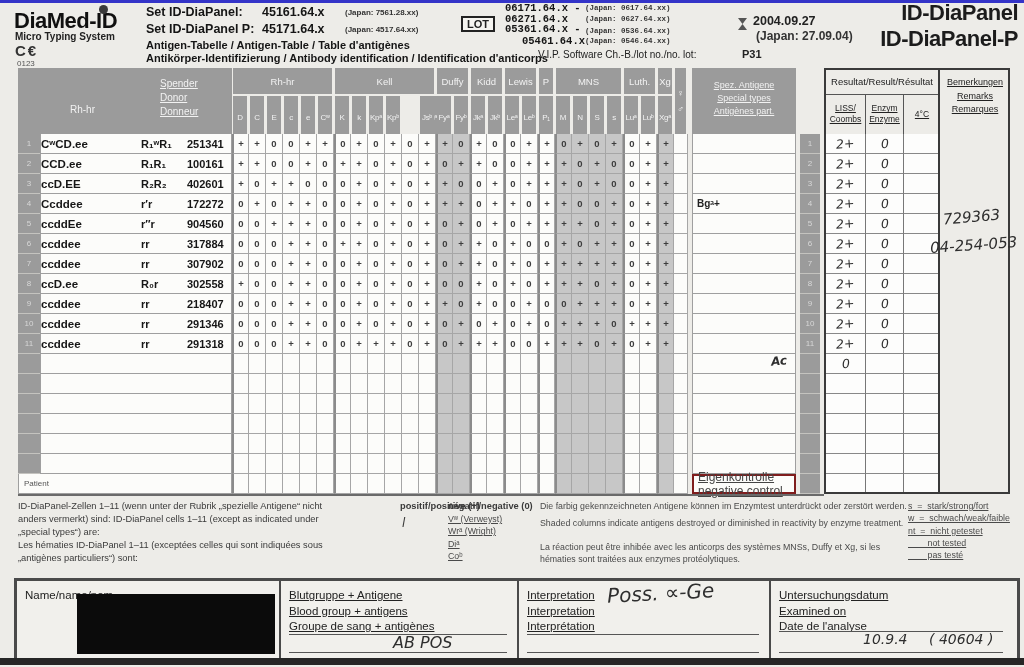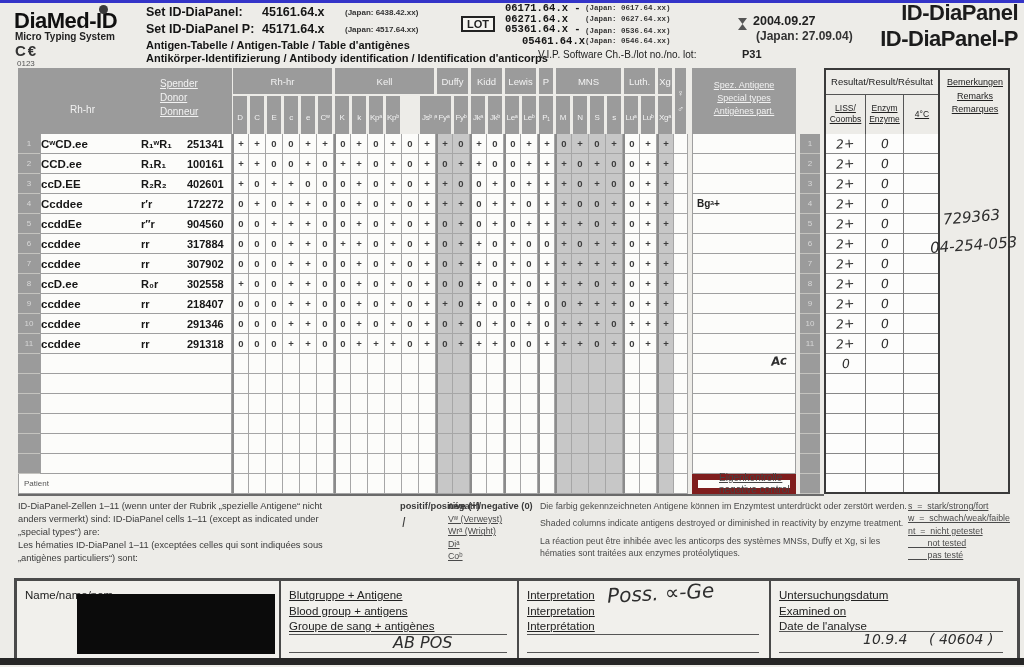--- a/index.html
+++ b/index.html
@@ -66,21 +66,21 @@
   .patc{width:214px;background:#fcfcfa;border:1px solid #9f9f9f;border-top:none;font-size:8px;color:#555;
         display:flex;align-items:center;padding-left:5px;}
   .agc{width:17px;background:#fcfcfa;border-right:1px solid #a6a6a6;border-bottom:1px solid #a6a6a6;
        font-size:9.5px;font-weight:bold;color:#3c3c3c;text-align:center;line-height:19px;}
   .agc.sh{background:#c7c7c7;}
   .agc.gs{border-left:2px solid #8b8b8b;}
   .genc{width:14px;background:#fcfcfa;border-right:1px solid #a6a6a6;border-bottom:1px solid #a6a6a6;}
   .gapA{width:4px;} .gapB{width:4px;} .gapC{width:6px;}
   .spezc{width:104px;background:#fcfcfa;border:1px solid #9f9f9f;border-top:none;font-size:10px;font-weight:bold;color:#222;
          display:flex;align-items:center;padding-left:4px;position:relative;}
-  .spezc.eig{border:6px solid #7f1d1d;font-weight:normal;font-size:10px;color:#444;line-height:1.2;padding-left:21px;}
+  .spezc.eig{border:2px solid #7f1d1d;font-weight:normal;font-size:12px;color:#444;line-height:1.2;padding-left:4px;}
   .rnumc{width:20px;background:#9b9b9b;color:#d8d8d8;font-size:8px;text-align:center;line-height:19px;border-bottom:1px solid #c4c3bf;}
   .lissc{width:40px;} .enzc{width:38px;} .tempc{width:36px;}
   .lissc,.enzc,.tempc{background:#fdfdfc;border-right:1px solid #777;border-bottom:1px solid #888;
         text-align:center;}
   .hand{font-family:"DejaVu Sans",sans-serif;font-style:italic;color:#2e2e2e;}
   .resval{font-size:12.5px;line-height:18px;display:inline-block;transform:rotate(-4deg);}
   .acval{position:absolute;right:8px;top:0px;font-size:12px;transform:rotate(-6deg);}
   .remhand1{left:925px;top:140px;font-size:15px;transform:rotate(-5deg);}
   .remhand2{left:912px;top:168px;font-size:15px;transform:rotate(-4deg);white-space:nowrap;}
 
@@ -106,21 +106,21 @@
   <div class="topline"></div>
 
   <div class="abs brand">DiaMed-ID</div>
   <div class="abs branddot"></div>
   <div class="abs brandsub">Micro Typing System</div>
   <div class="abs ce">C€</div>
   <div class="abs cenum">0123</div>
 
   <div class="abs setlbl" style="left:146px;top:5px;">Set ID-DiaPanel:</div>
   <div class="abs setlbl" style="left:262px;top:5px;">45161.64.x</div>
-  <div class="abs setjp" style="left:345px;top:8px;">(Japan: 6438.42.xx)</div>
+  <div class="abs setjp" style="left:345px;top:8px;">(Japan: 7561.28.xx)</div>
   <div class="abs setlbl" style="left:146px;top:22px;">Set ID-DiaPanel P:</div>
   <div class="abs setlbl" style="left:262px;top:22px;">45171.64.x</div>
   <div class="abs setjp" style="left:345px;top:25px;">(Japan: 4517.64.xx)</div>
   <div class="abs subln" style="left:146px;top:39px;">Antigen-Tabelle / Antigen-Table / Table d'antigènes</div>
   <div class="abs subln" style="left:146px;top:52px;">Antikörper-Identifizierung / Antibody identification / Identification d'anticorps</div>
 
   <div class="abs lotbox">LOT</div>
   <div class="abs" style="left:505px;top:2px;font-family:Liberation Mono, monospace;" id="lots">
       <div style="display: flex; height: 11px; align-items: center;">
         <div class="lotcode" style="width: 80px;">06171.64.x -</div>
@@ -1003,21 +1003,21 @@
   </div>
   <div class="fn fnb" style="left:400px;">positif/positive (+)</div>
   <div class="fn hand" style="left:402px;top:515px;font-size:12px;">l</div>
   <div class="fn fnb" style="left:448px;">négatif/negative (0)</div>
   <div class="fn pre fnsm" style="left:448px;top:513px;">Vʷ (Verweyst)
 Wrᵃ (Wright)
 Diᵃ
 Coᵇ</div>
   <div class="fn fnsm" style="left:540px;width:372px;">
     <div style="margin-bottom:5px;">Die farbig gekennzeichneten Antigene können im Enzymtest unterdrückt oder zerstört werden.</div>
-    <div style="margin-bottom:5px;">Shaded columns indicate antigens destroyed or diminished in reactivity by enzyme treatment.</div>
+    <div style="margin-bottom:11px;">Shaded columns indicate antigens destroyed or diminished in reactivity by enzyme treatment.</div>
     <div>La réaction peut être inhibée avec les anticorps des systèmes MNSs, Duffy et Xg, si les hématies sont traitées aux enzymes protéolytiques.</div>
   </div>
   <div class="fn pre fnsm" style="left:908px;">s&nbsp;&nbsp;=&nbsp;&nbsp;stark/strong/fort
 w&nbsp;&nbsp;=&nbsp;&nbsp;schwach/weak/faible
 nt&nbsp;&nbsp;=&nbsp;&nbsp;nicht getestet
 &nbsp;&nbsp;&nbsp;&nbsp;&nbsp;&nbsp;&nbsp;&nbsp;not tested
 &nbsp;&nbsp;&nbsp;&nbsp;&nbsp;&nbsp;&nbsp;&nbsp;pas testé</div>
 
   <div class="bbox">
     <div class="bcell" style="width:262px;">

